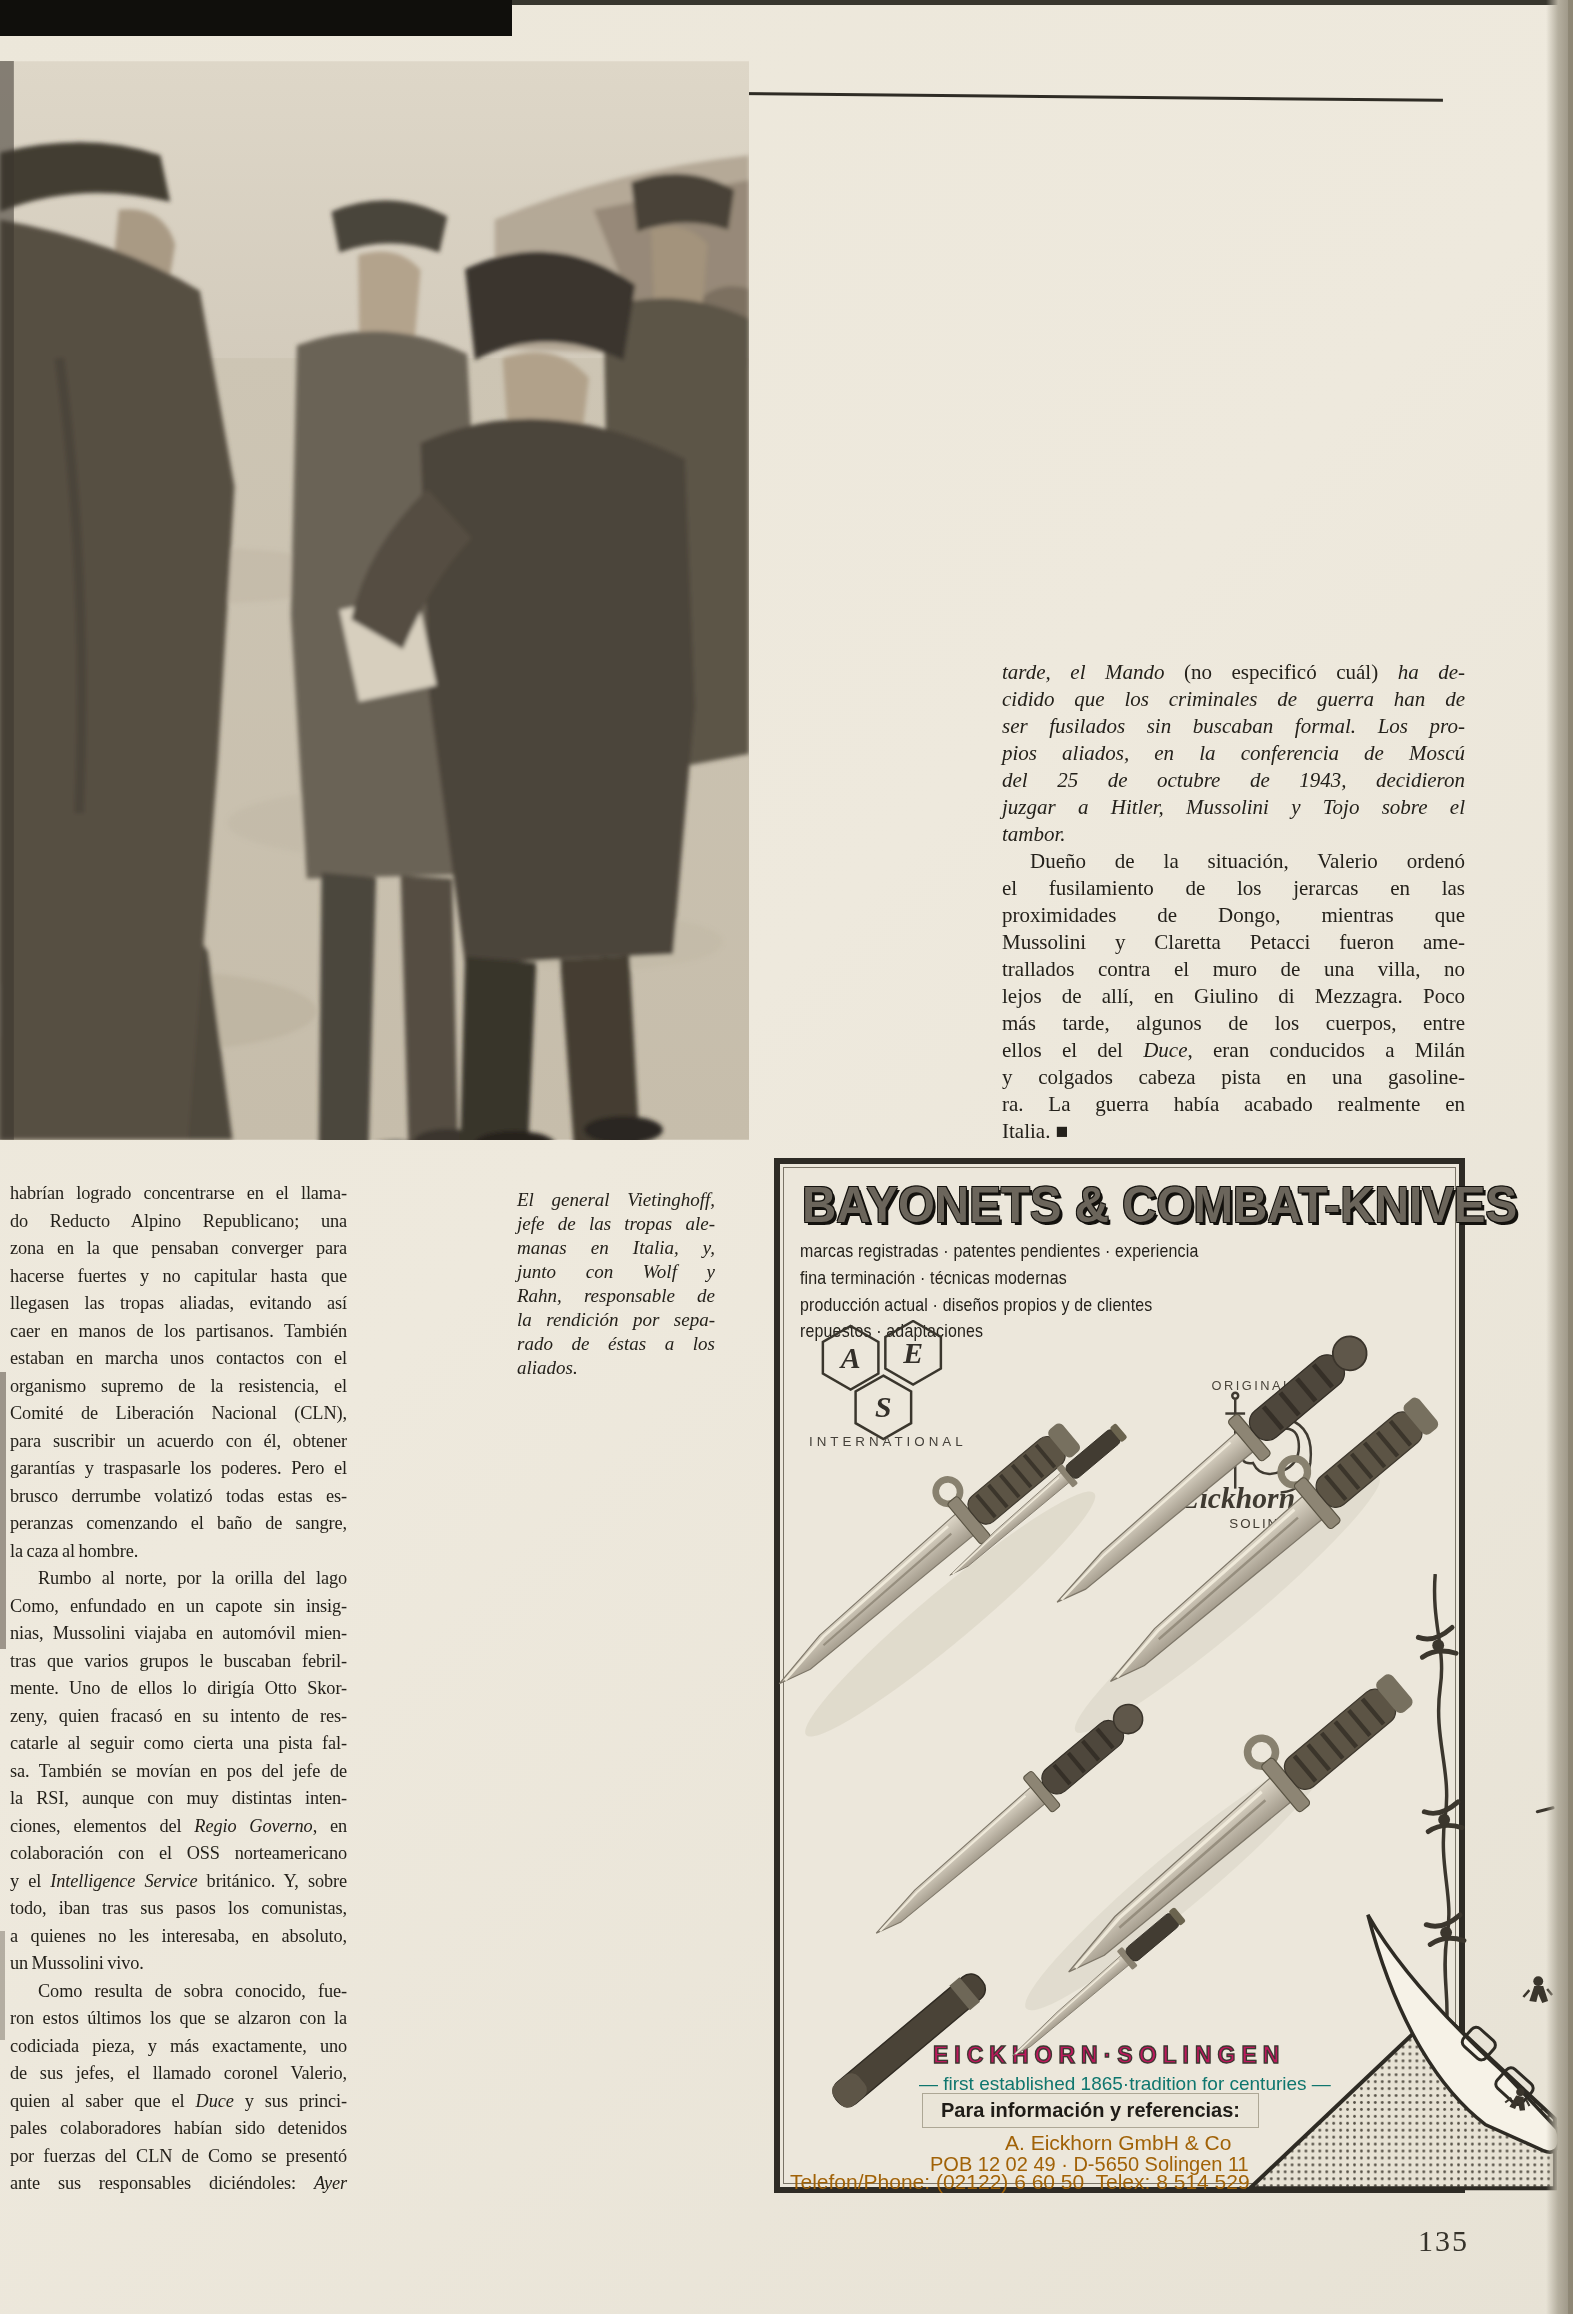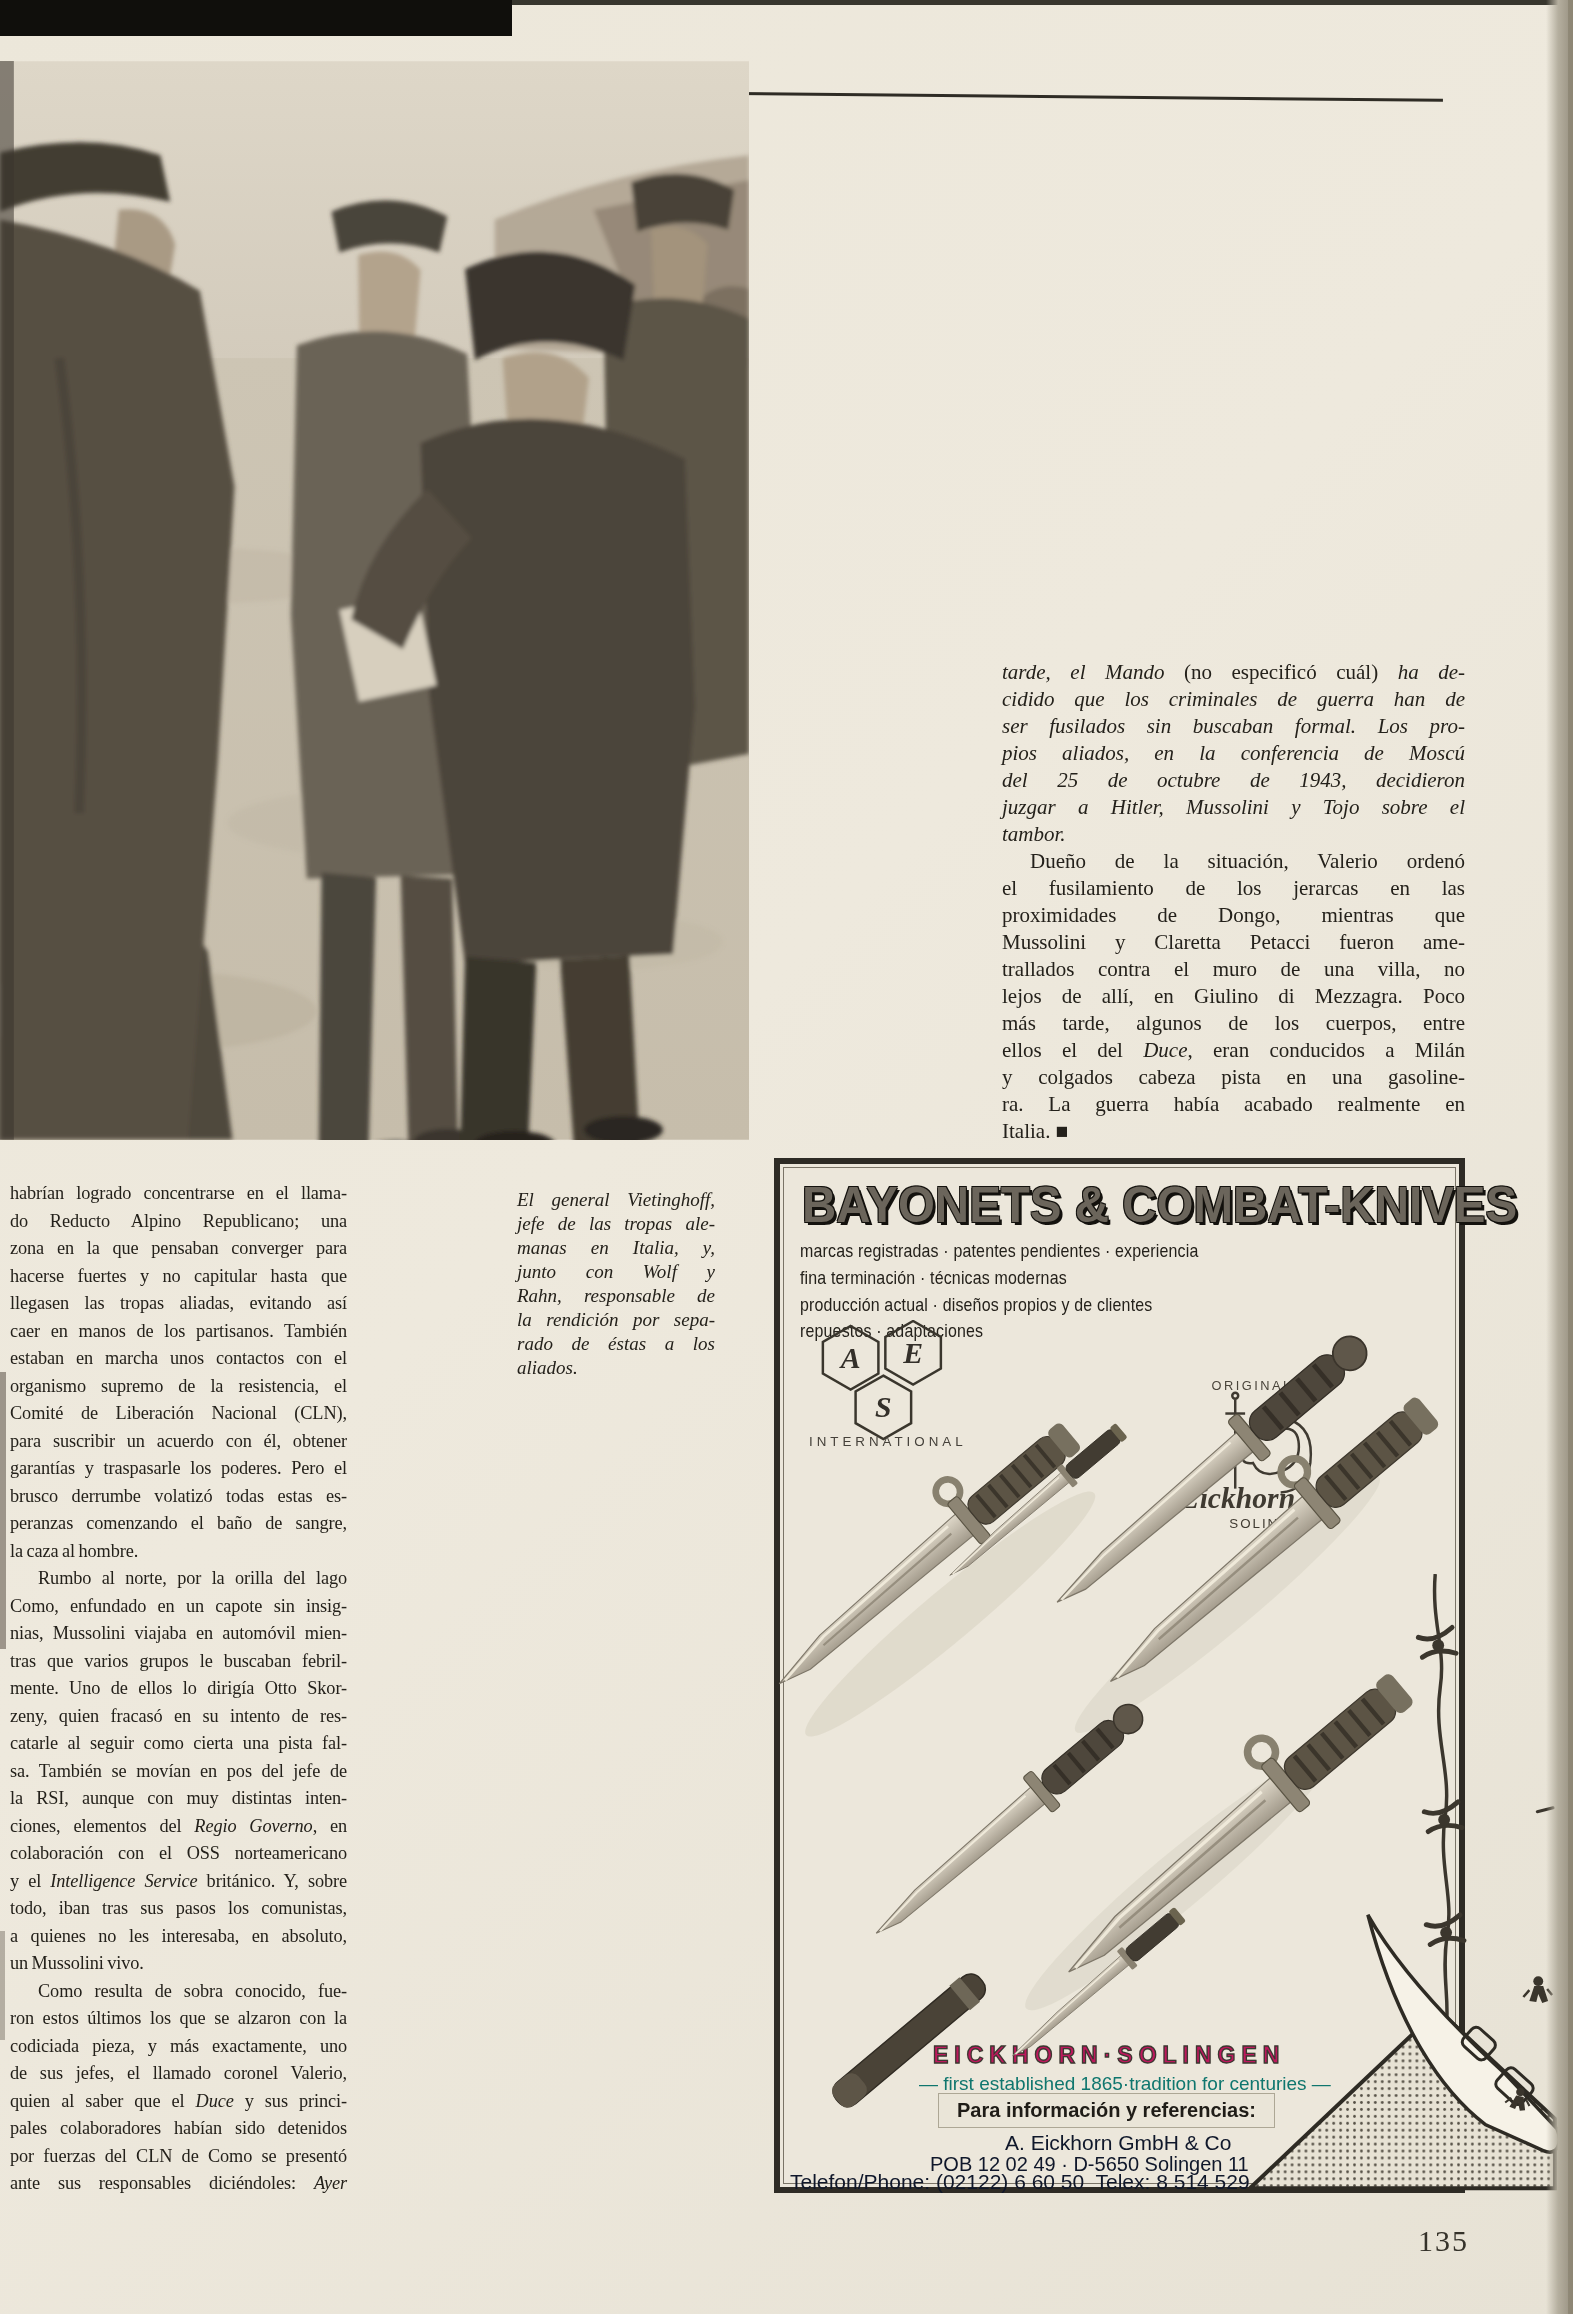--- a/index.html
+++ b/index.html
@@ -30,21 +30,21 @@
   #left-col{left:10px;top:1180px;width:337px;font-size:18.3px;line-height:27.5px;word-spacing:-1px;letter-spacing:-0.1px;}
   #caption-col{left:517px;top:1188px;width:198px;font-size:19px;line-height:24px;word-spacing:-0.5px;}
   #right-col{left:1002px;top:659px;width:463px;font-size:21px;line-height:27px;}
 
   
   .ad{position:absolute;left:774px;top:1158px;width:691px;height:1035px;border:6px solid #2e2b25;background:#ece7db;box-sizing:border-box;}
   .ad-inner{position:absolute;inset:3px;border:1px solid #7a7467;pointer-events:none;}
   .ad-title{position:absolute;left:22px;top:12px;font-family:"Liberation Sans",sans-serif;font-weight:bold;font-size:50px;letter-spacing:0px;color:#6b655b;white-space:pre;transform:scaleX(0.95);transform-origin:left top;
     text-shadow:1px 1px 0 #14120e,-1px -1px 0 #14120e,1px -1px 0 #14120e,-1px 1px 0 #14120e,3px 3px 0 #14120e;}
   .ad-feature{position:absolute;left:20px;font-family:"Liberation Sans",sans-serif;font-size:19px;color:#24211b;white-space:pre;transform:scaleX(0.84);transform-origin:left top;letter-spacing:0.2px;}
-  .adline{position:absolute;font-family:"Liberation Sans",sans-serif;white-space:pre;color:#0f172a;}
+  .adline{position:absolute;font-family:"Liberation Sans",sans-serif;white-space:pre;color:#a16207;}
   .brand{font-weight:bold;font-size:23px;letter-spacing:6px;color:#be185d;-webkit-text-stroke:1.3px #3c3831;text-shadow:0 0 1px #3c3831;}
   .tagline{font-size:19px;color:#0f766e;margin-left:8px;}
   .infobox{border:1px solid #ada795;background:#eae5d8;padding:5px 18px;font-weight:bold;font-size:20px;color:#1f1c17;}
   .company{font-size:21px;}
   .address{font-size:20px;}
   .phone{font-size:21px;}
   .knives,.decor,.logo-svg{position:absolute;}
 
   .pagenum{position:absolute;left:1418px;top:2224px;font-size:30px;letter-spacing:2px;color:#35322a;}
 </style>
@@ -232,21 +232,21 @@
         <path d="M74,26 q26,8 22,44 q-4,28 -30,30"></path>
         <circle cx="44" cy="34" r="3" fill="#3f3a31"></circle>
         <path d="M30,60 q-8,4 -10,12"></path>
       </g>
       <text x="12" y="136" font-family="Liberation Serif,serif" font-style="italic" font-weight="bold" font-size="30" fill="#3f3a31">Eickhorn</text>
       <text x="62" y="156" font-family="Liberation Sans,sans-serif" font-size="13.5" letter-spacing="2" fill="#3f3a31">SOLINGEN</text>
     </svg>
 
     <div class="adline brand" style="left:153px;top:878px">EICKHORN·SOLINGEN</div>
     <div class="adline tagline" style="left:131px;top:909px">— first established 1865·tradition for centuries —</div>
-    <div class="adline infobox" style="left:158px;top:929px">Para información y referencias:</div>
+    <div class="adline infobox" style="left:142px;top:929px">Para información y referencias:</div>
     <div class="adline company" style="left:225px;top:967px">A. Eickhorn GmbH &amp; Co</div>
     <div class="adline address" style="left:150px;top:989px">POB 12 02 49 · D-5650 Solingen 11</div>
     <div class="adline phone" style="left:10px;top:1006px">Telefon/Phone: (02122) 6 60 50  Telex: 8 514 529 eikh d</div>
   </div>
 
   <svg class="knives" style="left:774px;top:1317px" width="691" height="802" viewBox="782 1330 698 810">
     <defs>
       <linearGradient id="bl" x1="0" y1="0" x2="0" y2="1">
         <stop offset="0" stop-color="#ddd6c7"></stop>
           <stop offset="1" stop-color="#a29a8b"></stop>

